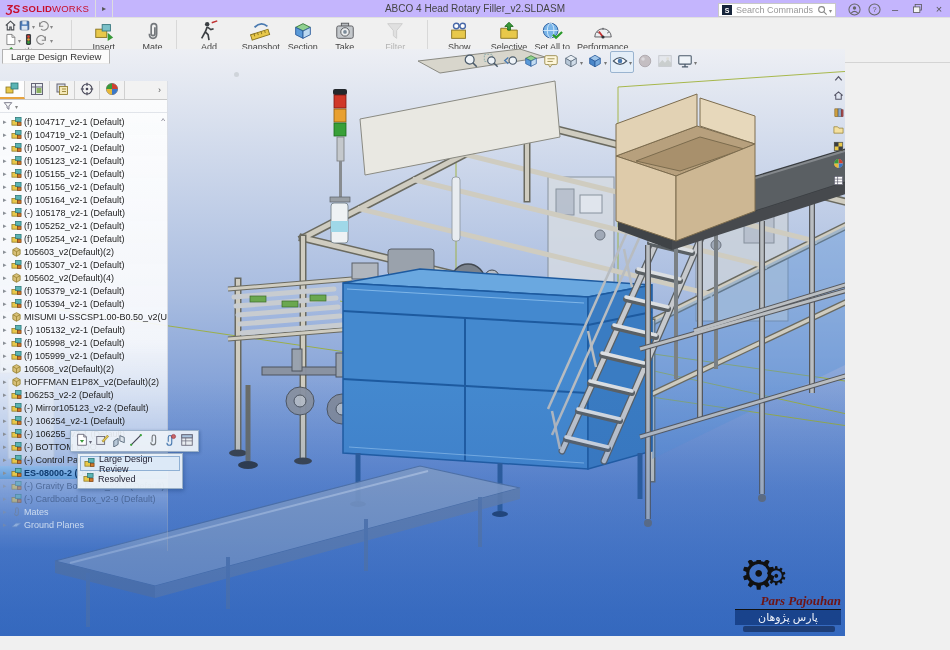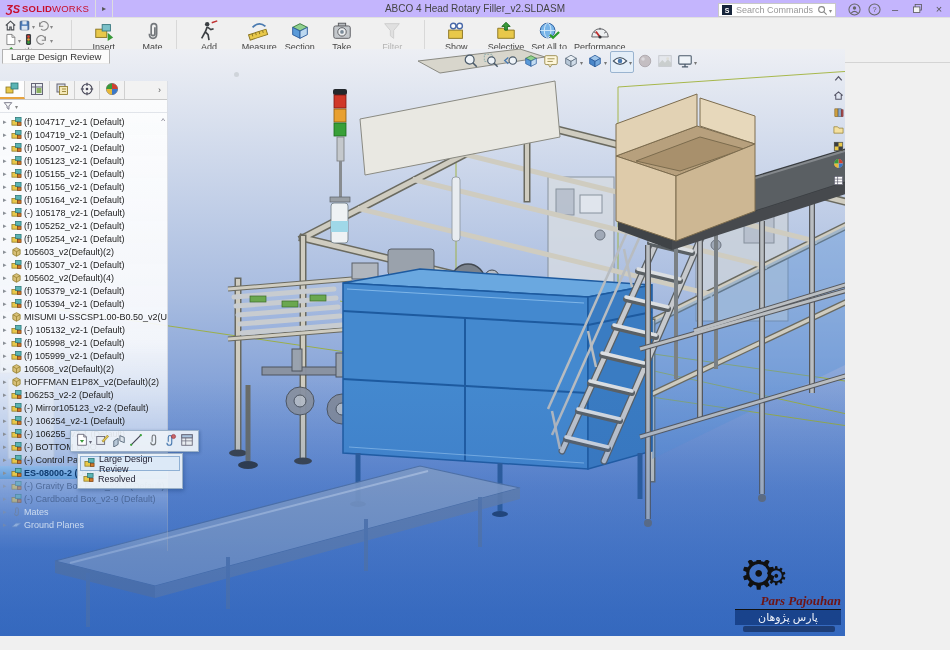--- a/index.html
+++ b/index.html
@@ -257,21 +257,21 @@
           <div class="rb-btn">
             <span class="rb-icon">
               <svg width="24" height="22" viewBox="0 0 24 24">
                 <g transform="rotate(-18 11 16)">
                   <rect x="1" y="13" width="20" height="6" fill="#e8c84a" stroke="#8a7420"></rect>
                   <path d="M5 13 v3 M9 13 v3 M13 13 v3 M17 13 v3" stroke="#8a7420"></path>
                 </g>
                 <path d="M5 8 q7 -7 14 -1" fill="none" stroke="#4a7ab0" stroke-width="2"></path>
               </svg>
             </span>
-            <span class="rb-label">Measure</span>
+            <span class="rb-label">Snapshot</span>
           </div>
           <div class="rb-btn">
             <span class="rb-icon">
               <svg width="22" height="22" viewBox="0 0 24 24">
                 <path d="M4 8 l8 -4 8 4 -8 4z" fill="#8fd08f" stroke="#3a7a3a"></path>
                 <path d="M4 8 v8 l8 4 v-8z" fill="#5a9ad8" stroke="#2a5a9a"></path>
                 <path d="M12 12 v8 l8 -4 v-8z" fill="#bcd8f0" stroke="#2a5a9a"></path>
               </svg>
             </span>
             <span class="rb-label">Section

